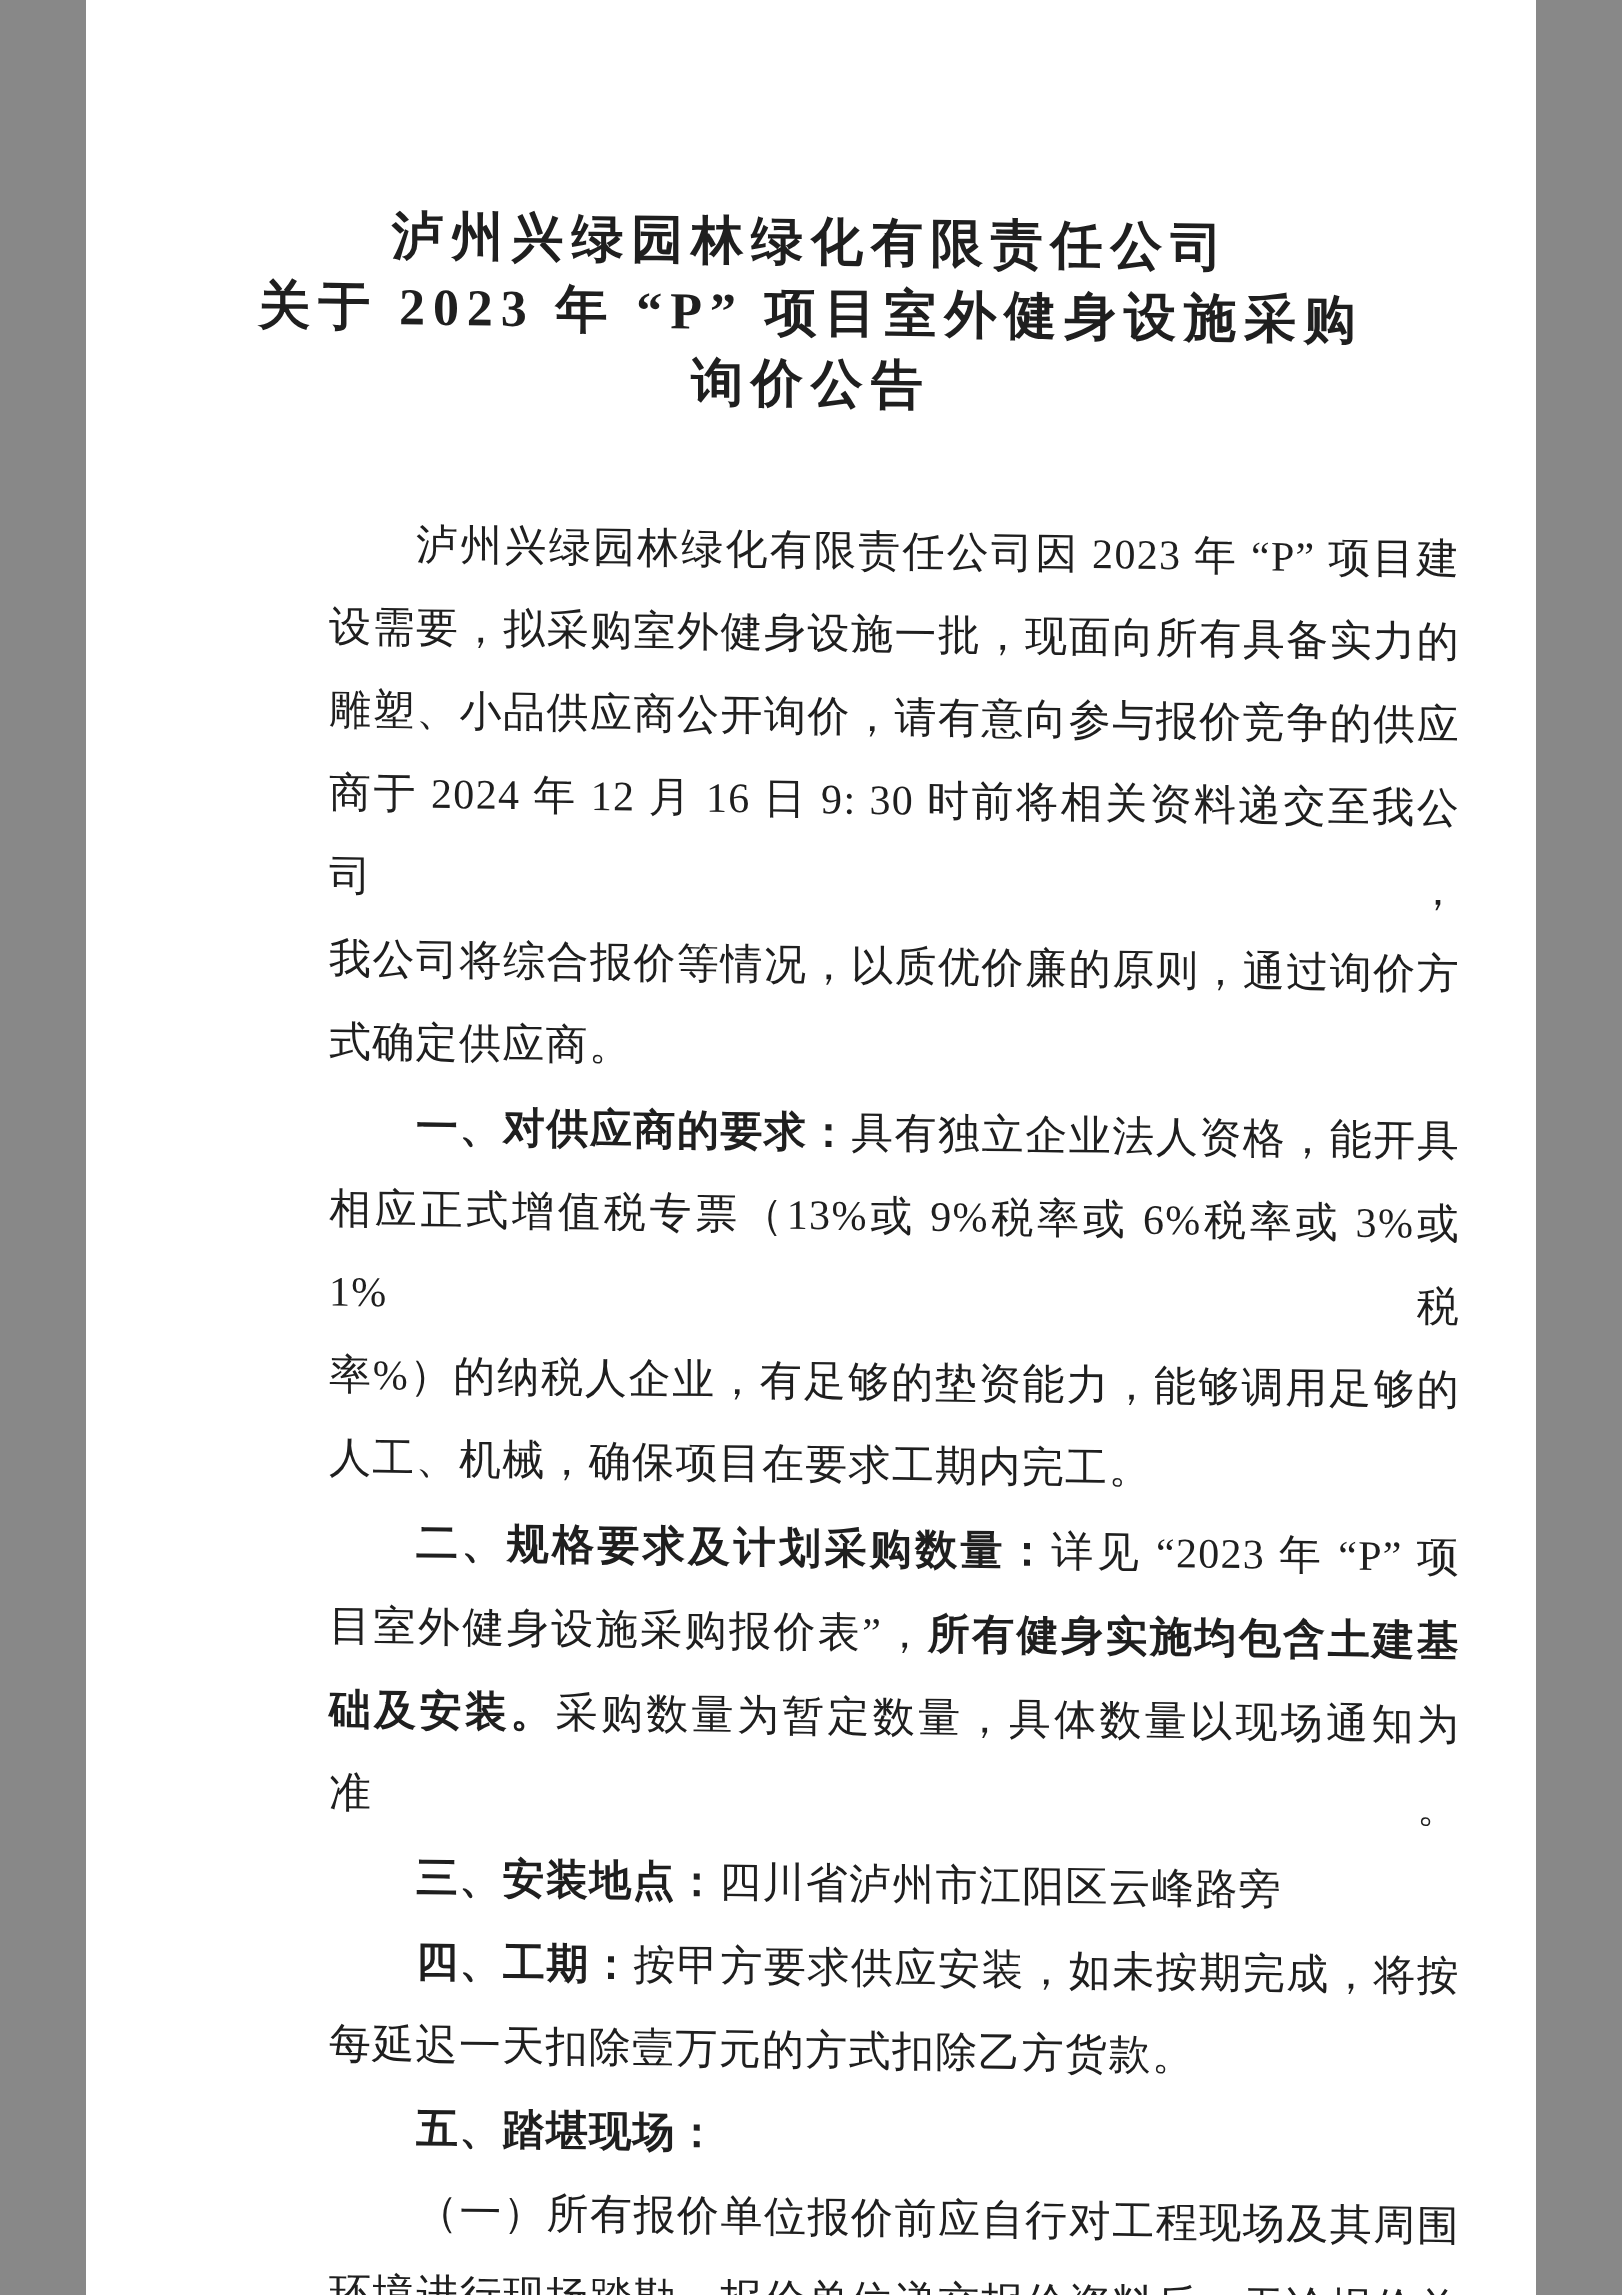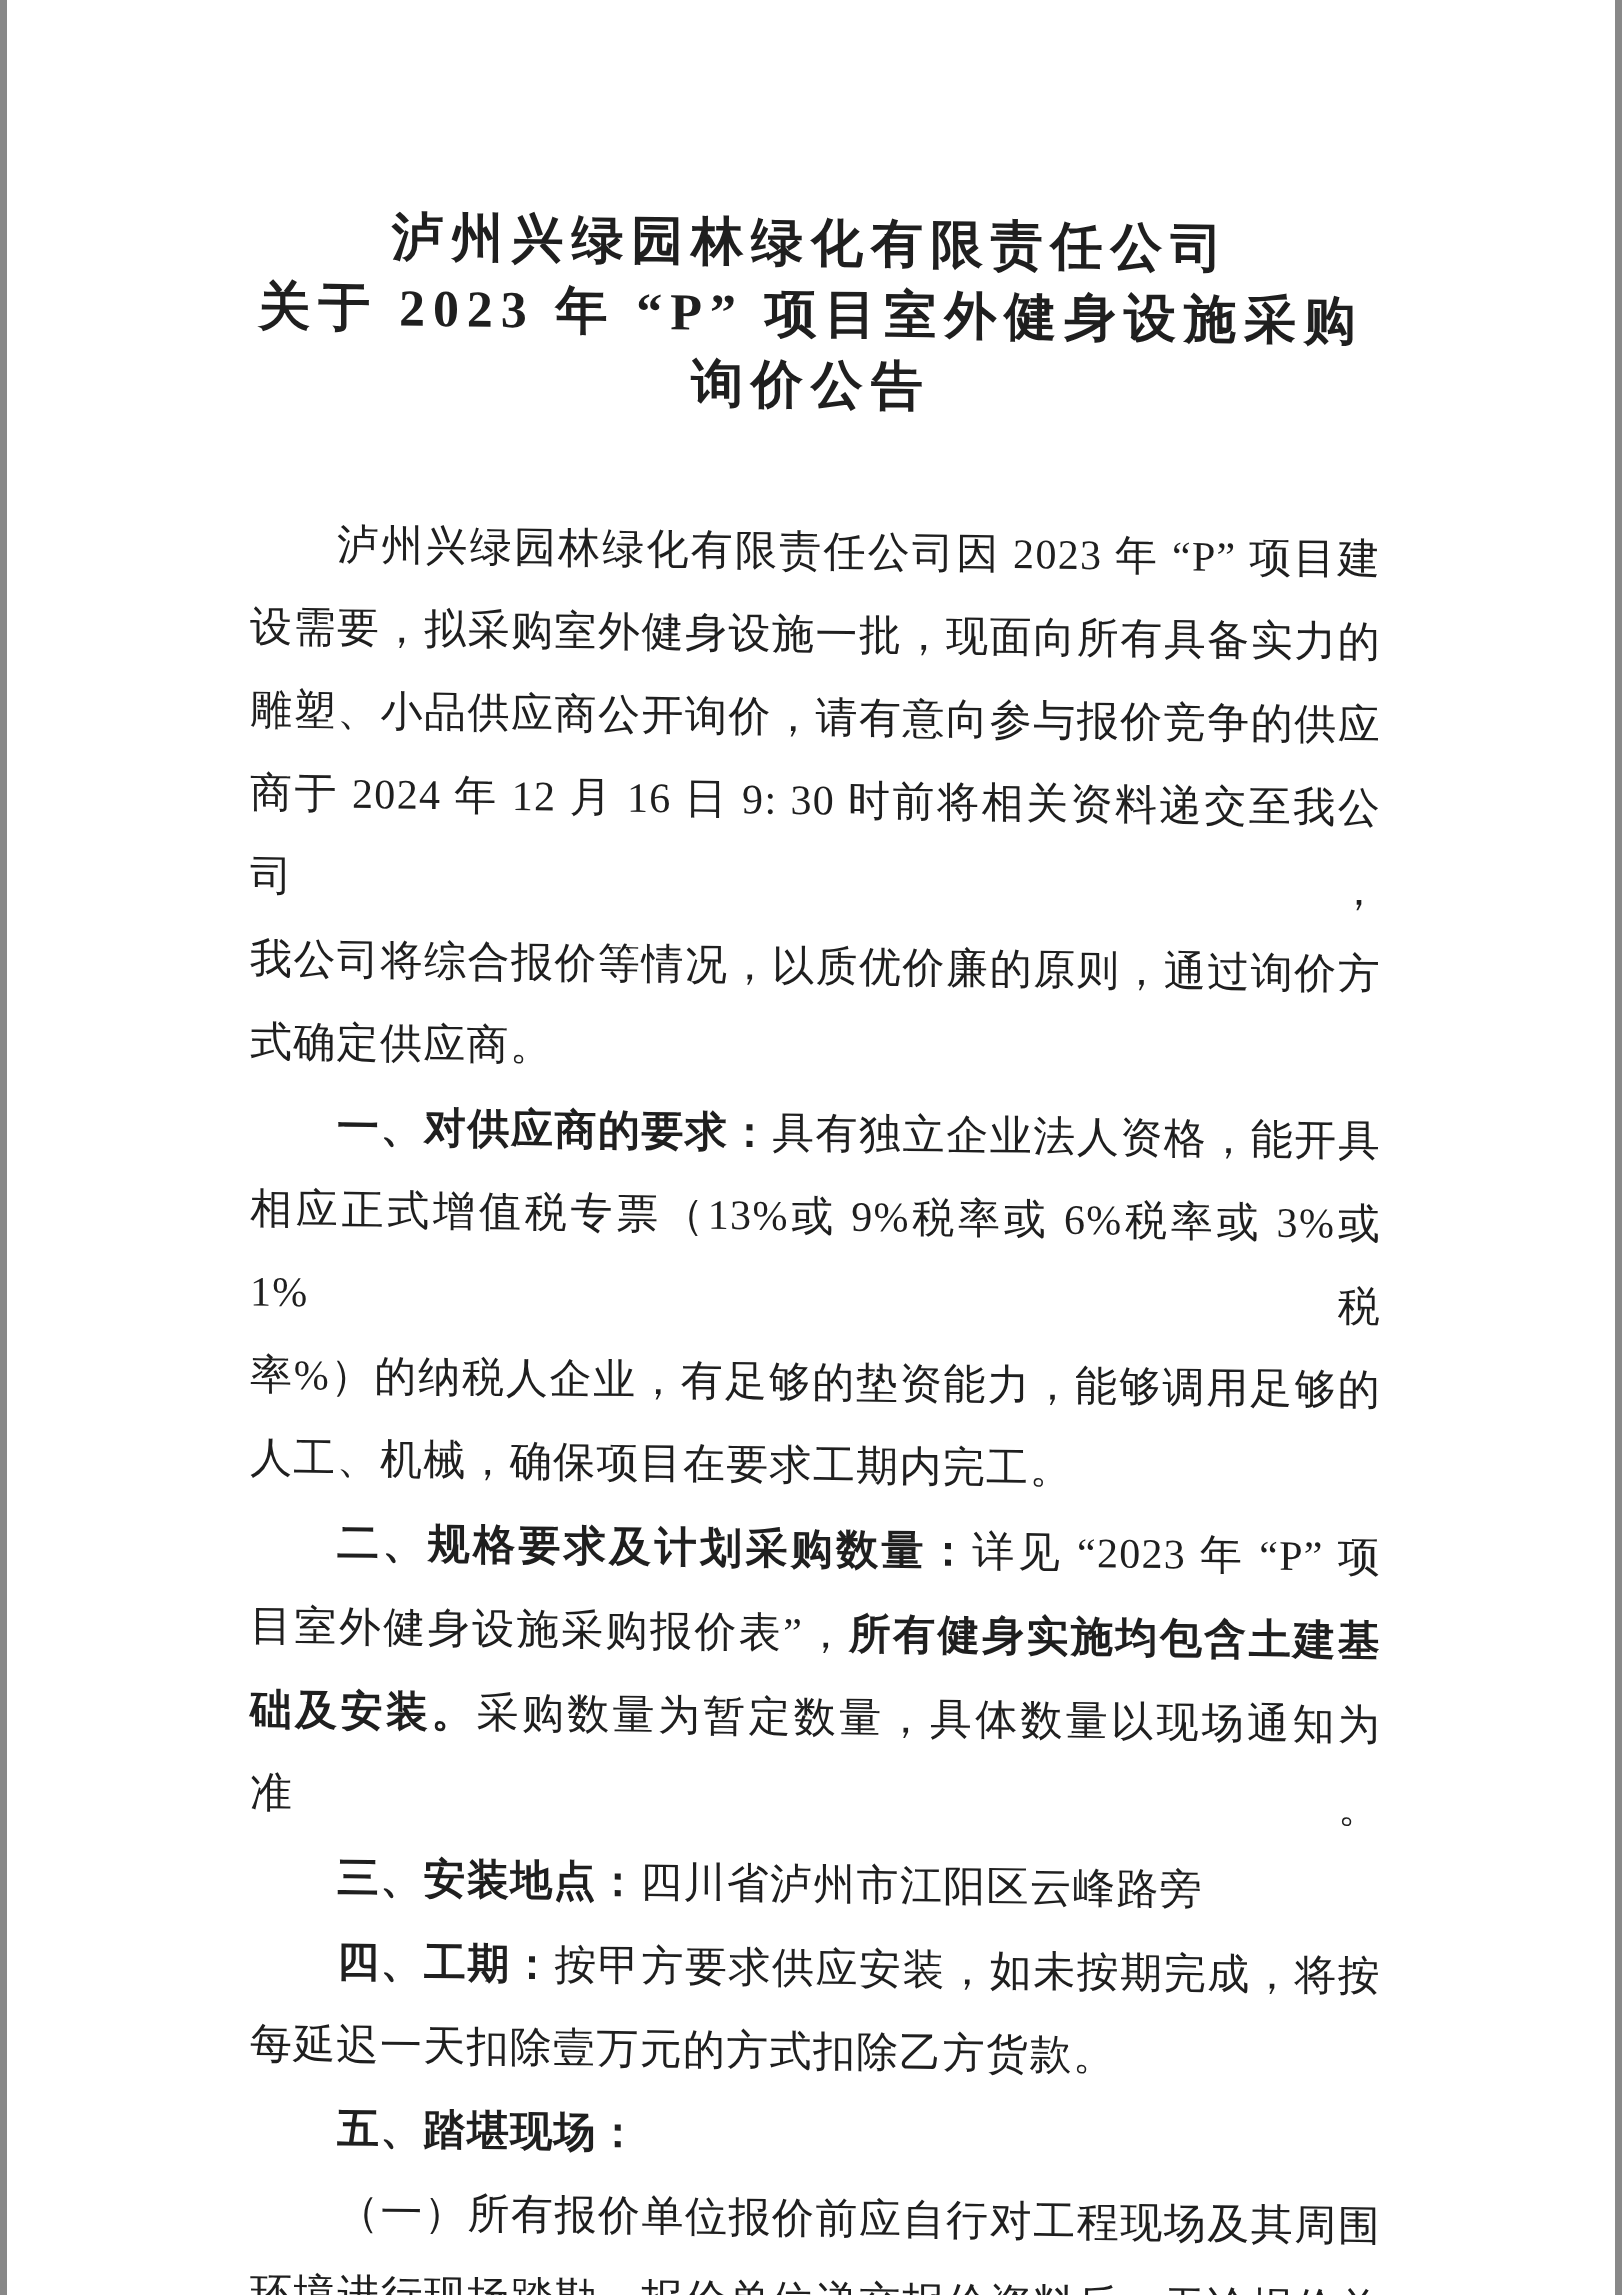--- a/index.html
+++ b/index.html
@@ -2,21 +2,21 @@
 <html style="--ink: #1f1f1f; --paper: #ffffff;font-size:10.5px"><head>
 <meta charset="utf-8">
 <style>
   :root{
     --ink:#1f1f1f;
     --paper:#ffffff;
   }
   html,body{margin:0;padding:0;background:#888;}
   .page{
     position:relative;
-    width:1608px;
+    width:1450px;
     height:2295px;
     margin:0 auto;
     background:var(--paper);
     overflow:hidden;
     color:var(--ink);
     font-family:"Liberation Serif","DejaVu Serif",serif;
   }
   
   .skew{
     transform:skewY(0.8deg);

